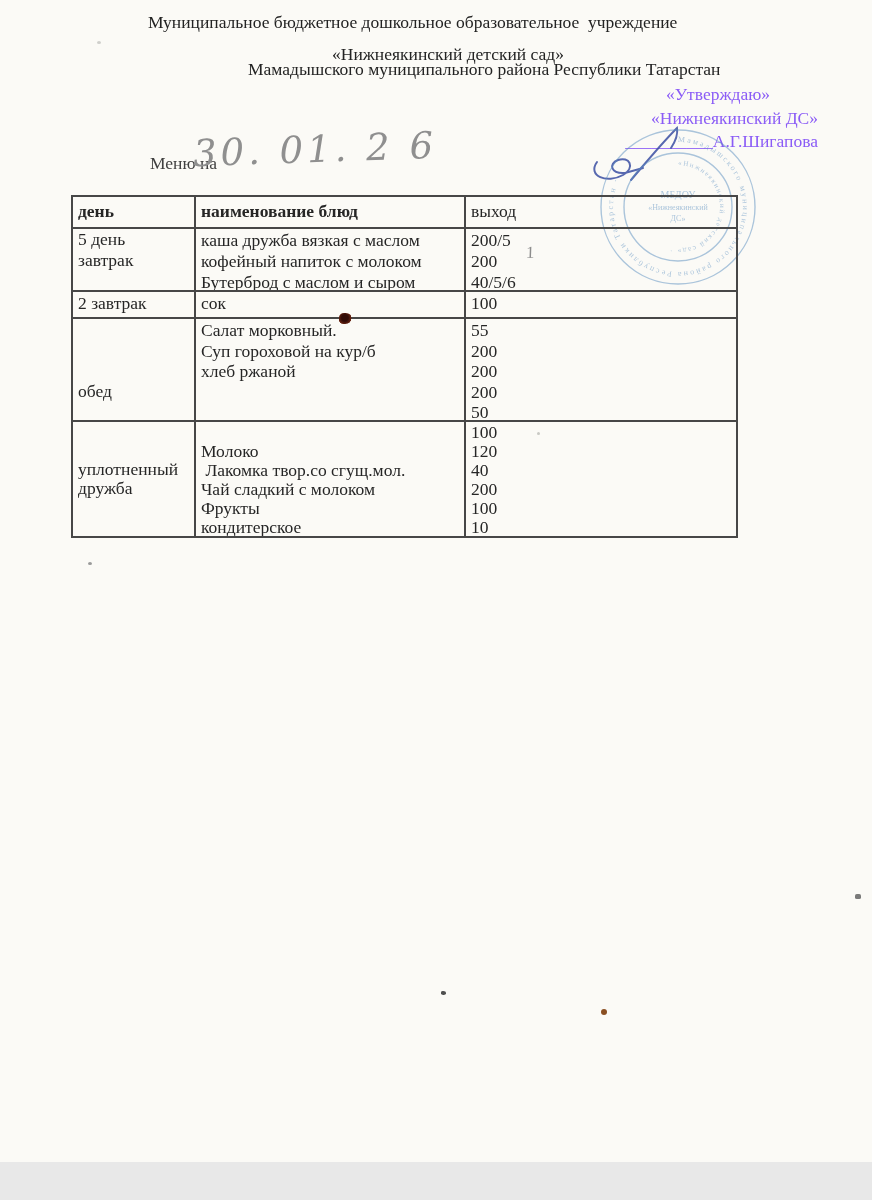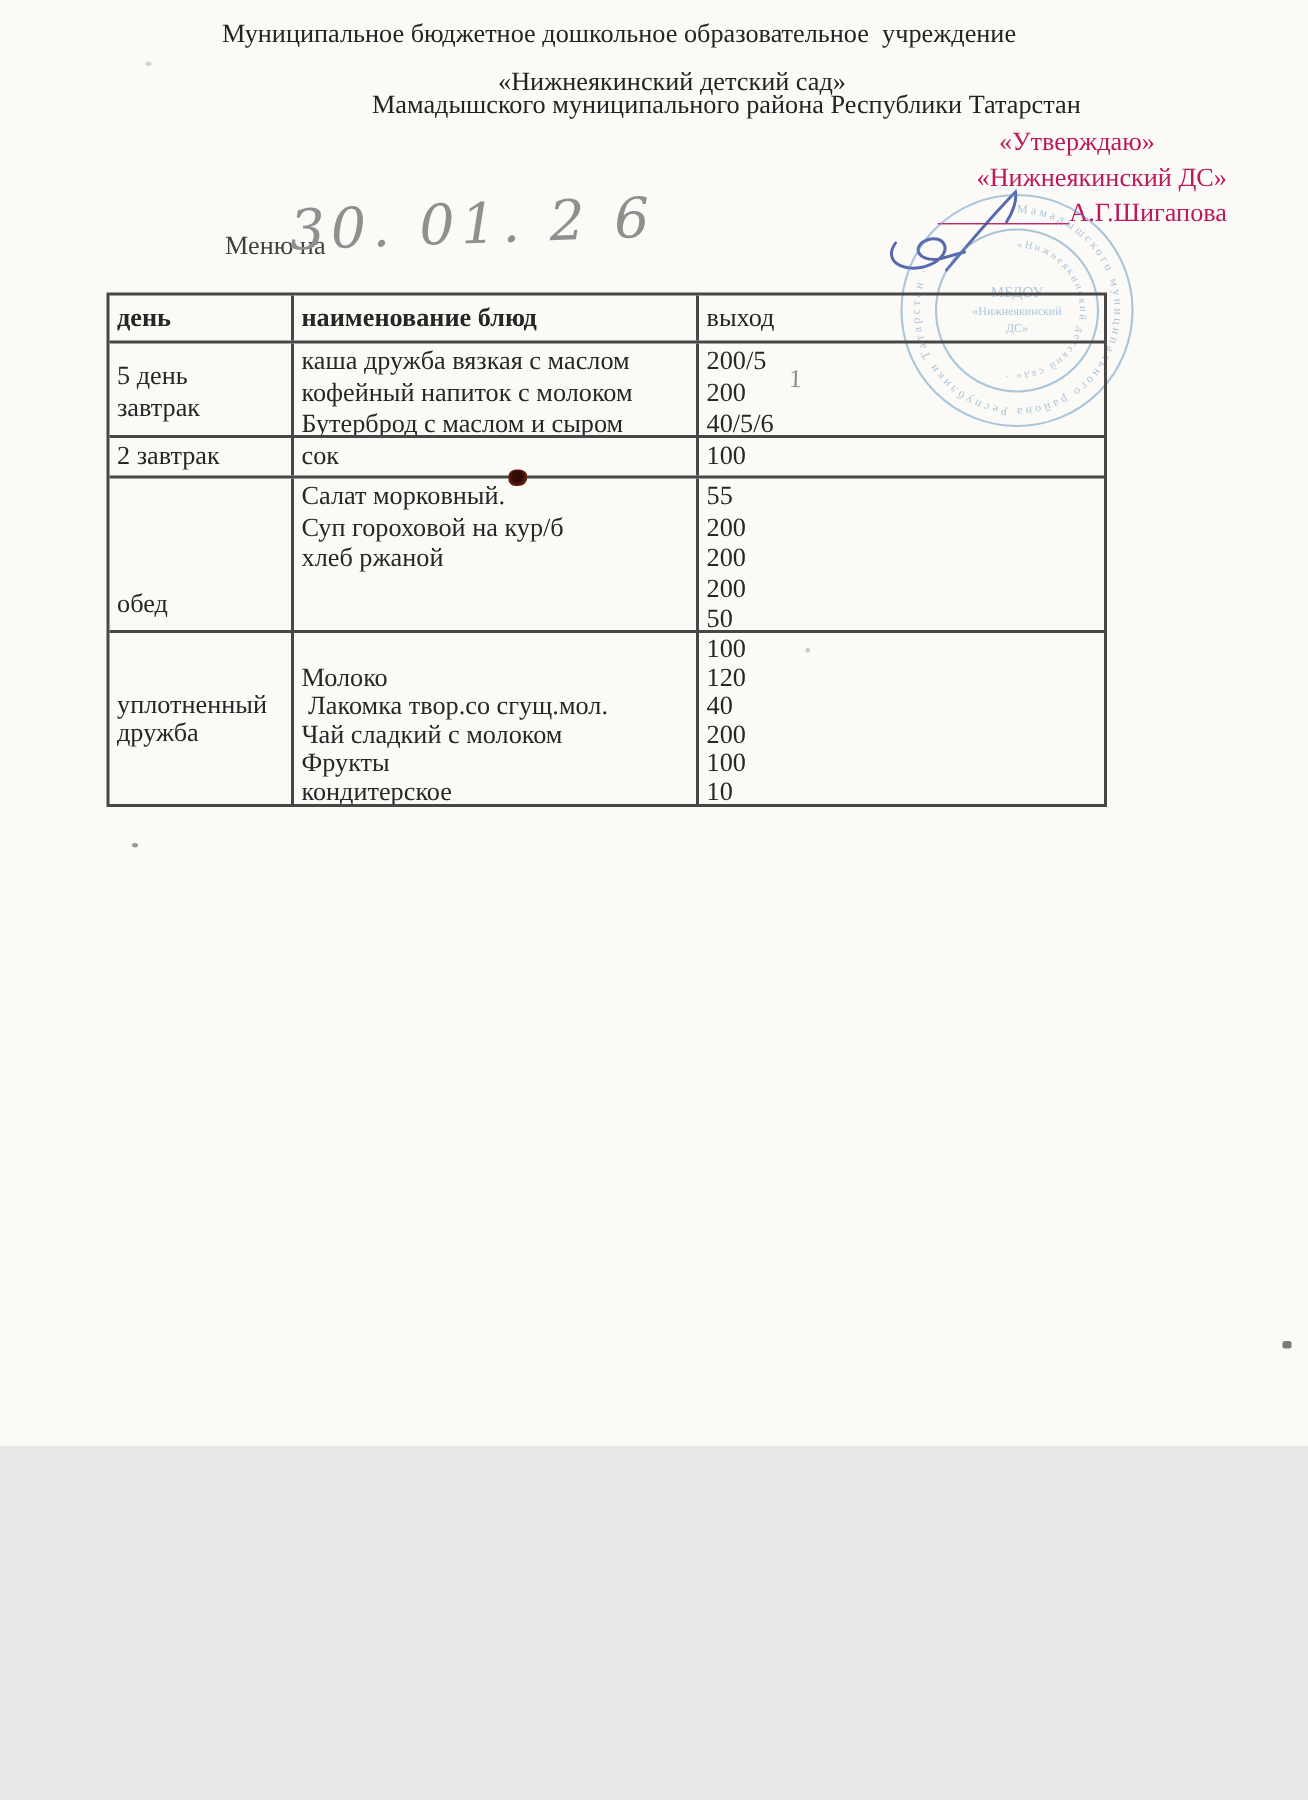--- a/index.html
+++ b/index.html
@@ -2,33 +2,33 @@
 <html><head>
 <meta charset="utf-8">
 <style>
   html,body { margin:0; padding:0; }
   body {
     font-family: "Liberation Serif", serif;
     background:#e8e8e8;
   }
   #page {
     position:relative;
-    width:872px; height:964px;
+    width:872px; height:1162px;
     margin:0 auto;
     background:#fbfaf6;
     overflow:hidden;
     color:#262626;
   }
   .hline { position:absolute; font-size:17.5px; white-space:pre; color:#232323; }
 
   
   #approval {
     position:absolute; top:83px; right:54px;
     text-align:right; font-size:17.5px; line-height:23.5px;
-    color:#be185d;
+    color:#8b5cf6;
   }
   #approval .approve-word { display:block; padding-right:48px; }
   #approval .sig-row { white-space:pre; }
 
   
   #menu-label { position:absolute; left:150px; top:153px; font-size:17.5px; color:#404040; }
   #menu-date {
     position:absolute; left:193px; top:128px;
     font-family:"DejaVu Serif", serif;
     font-style:italic;
@@ -65,21 +65,21 @@
     overflow:hidden;
     display:flex; flex-direction:column;
     min-height:0;
   }
   .cell:first-child { border-left:none; }
   .th { padding-top:4px; font-size:17.5px; }
   .t-head .th:nth-child(1), .t-head .th:nth-child(2) { font-weight:bold; }
   .line { line-height:21px; white-space:pre; }
   .row-2 .line { line-height:20.5px; }
   .row-3 .line { line-height:19.1px; }
-  .row-0 .cell-0, .row-2 .cell-0 { justify-content:flex-end; padding-bottom:8px; }
+  .row-0 .cell-0, .row-2 .cell-0 { justify-content:flex-end; padding-bottom:19px; }
   .row-3 .cell-0 { justify-content:center; }
 
   
   #stamp {
     position:absolute; left:593px; top:122px;
     opacity:.5; filter:blur(.4px);
     pointer-events:none;
   }
 
   

